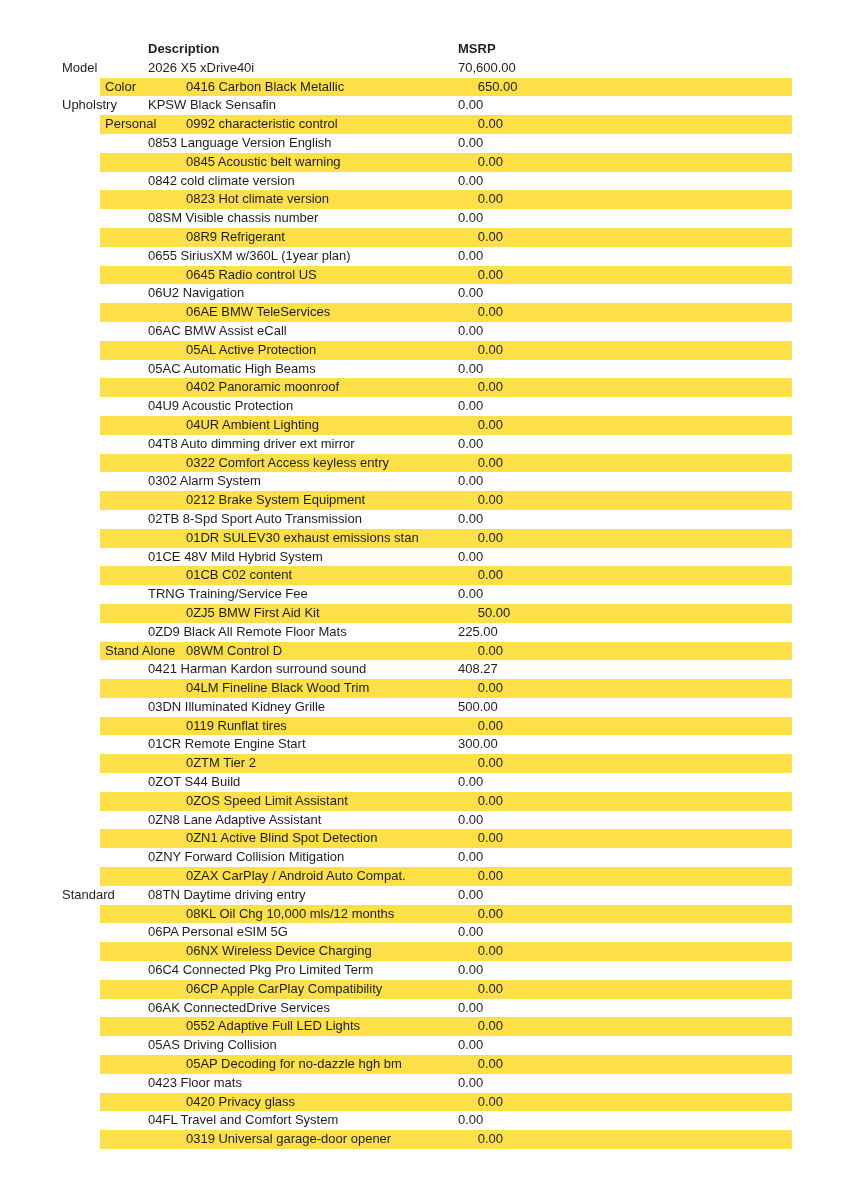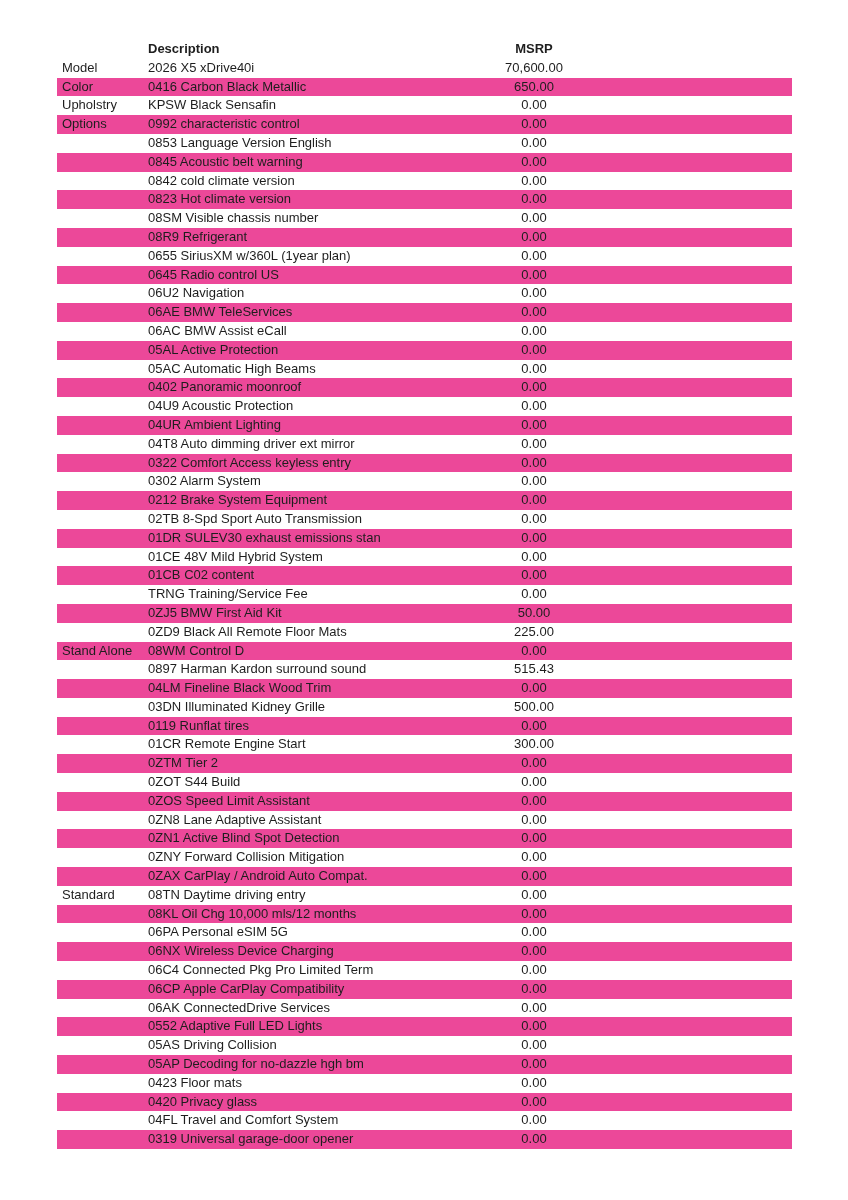--- a/index.html
+++ b/index.html
@@ -22,26 +22,27 @@
     width: 735px;
   }
   .row {
     display: flex;
     height: 18.8px;
     line-height: 18.8px;
     font-size: 13px;
     white-space: nowrap;
   }
   .row.striped {
-    background: #ec4899;
+    background: #fde047;
+    margin-left: 43px;
   }
   .cell { overflow: hidden; }
   .cell.cat  { width: 91px;  padding-left: 5px; box-sizing: border-box; }
   .cell.desc { width: 310px; }
-  .cell.msrp { width: 152px; text-align: center; }
+  .cell.msrp { width: 152px; text-align: left; }
   .cell.fill { width: 182px; }
   .header-row .cell { font-weight: bold; }
 </style>
 </head>
 <body>
 
 <div class="sheet">
 
   <div class="row header-row">
     <div class="cell cat"></div>
@@ -67,21 +68,21 @@
       </div>
 
       <div class="row">
         <div class="cell cat">Upholstry</div>
         <div class="cell desc">KPSW Black Sensafin</div>
         <div class="cell msrp">0.00</div>
         <div class="cell fill"></div>
       </div>
 
       <div class="row striped">
-        <div class="cell cat">Options</div>
+        <div class="cell cat">Personal</div>
         <div class="cell desc">0992 characteristic control</div>
         <div class="cell msrp">0.00</div>
         <div class="cell fill"></div>
       </div>
 
       <div class="row">
         <div class="cell cat"></div>
         <div class="cell desc">0853 Language Version English</div>
         <div class="cell msrp">0.00</div>
         <div class="cell fill"></div>
@@ -271,22 +272,22 @@
 
       <div class="row striped">
         <div class="cell cat">Stand Alone</div>
         <div class="cell desc">08WM Control D</div>
         <div class="cell msrp">0.00</div>
         <div class="cell fill"></div>
       </div>
 
       <div class="row">
         <div class="cell cat"></div>
-        <div class="cell desc">0897 Harman Kardon surround sound</div>
-        <div class="cell msrp">515.43</div>
+        <div class="cell desc">0421 Harman Kardon surround sound</div>
+        <div class="cell msrp">408.27</div>
         <div class="cell fill"></div>
       </div>
 
       <div class="row striped">
         <div class="cell cat"></div>
         <div class="cell desc">04LM Fineline Black Wood Trim</div>
         <div class="cell msrp">0.00</div>
         <div class="cell fill"></div>
       </div>
 

